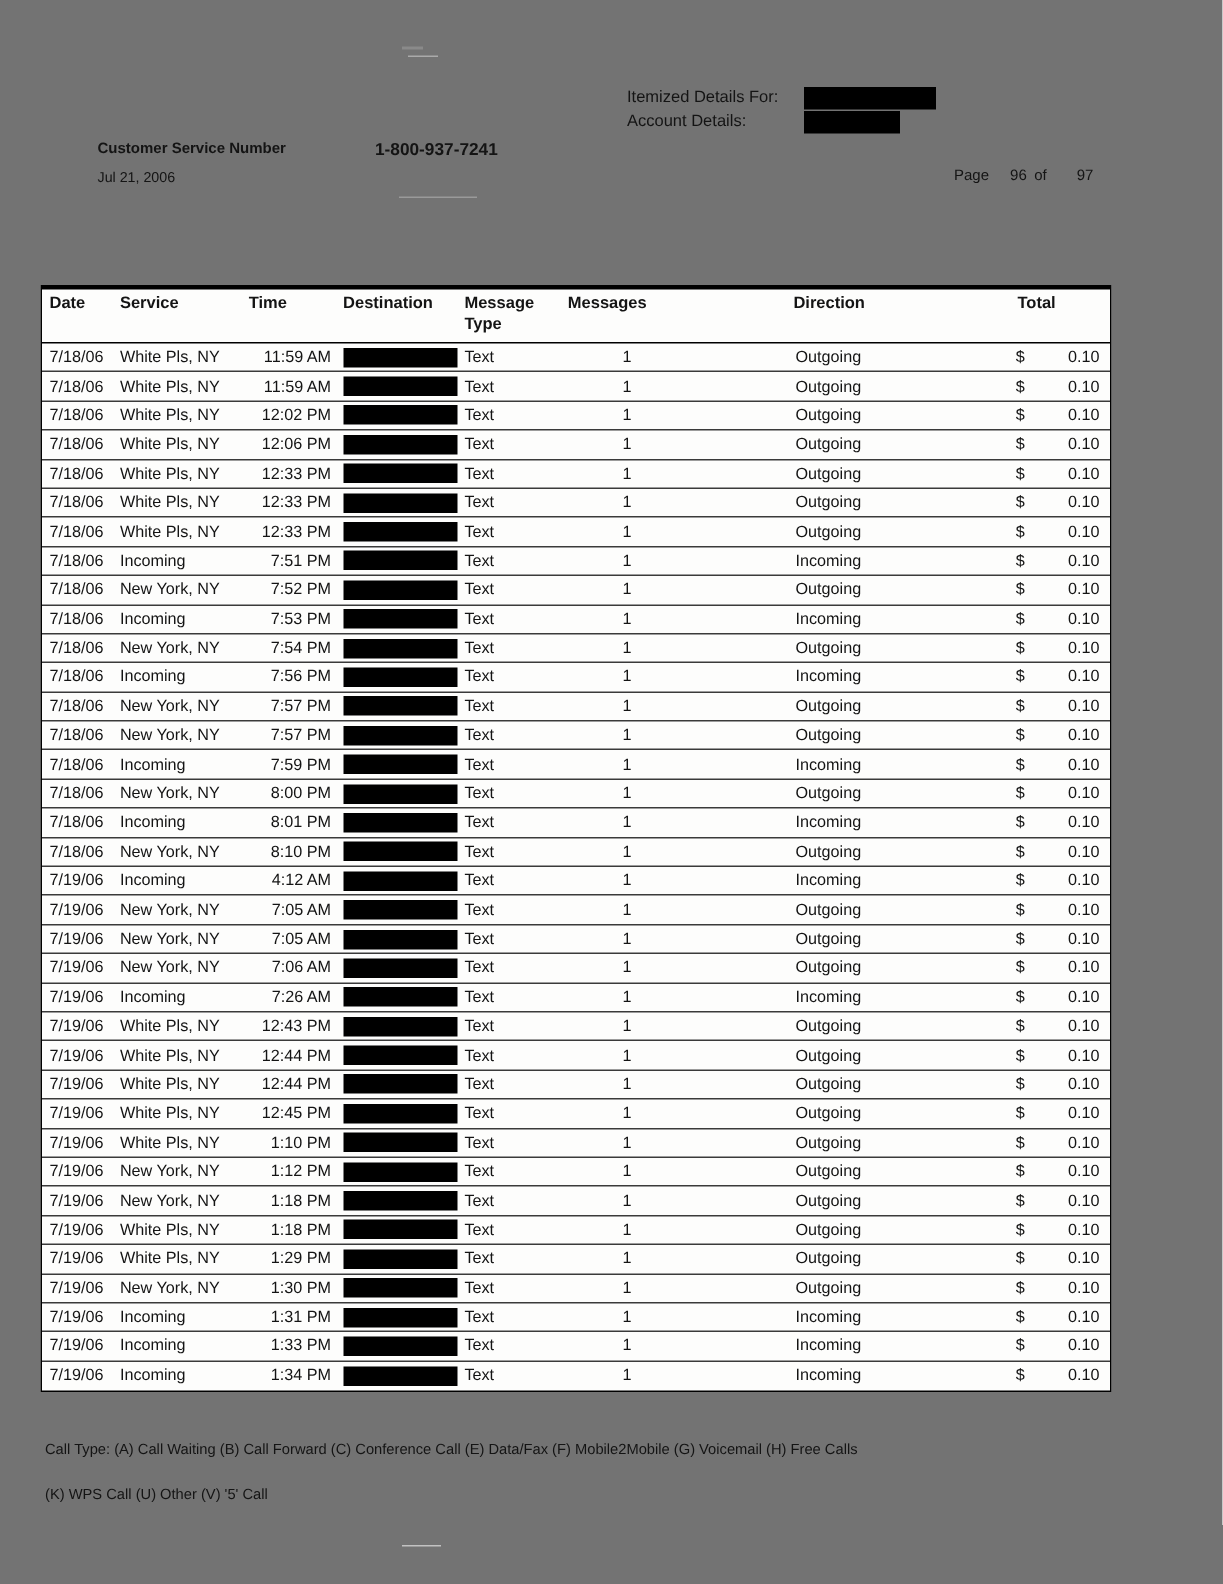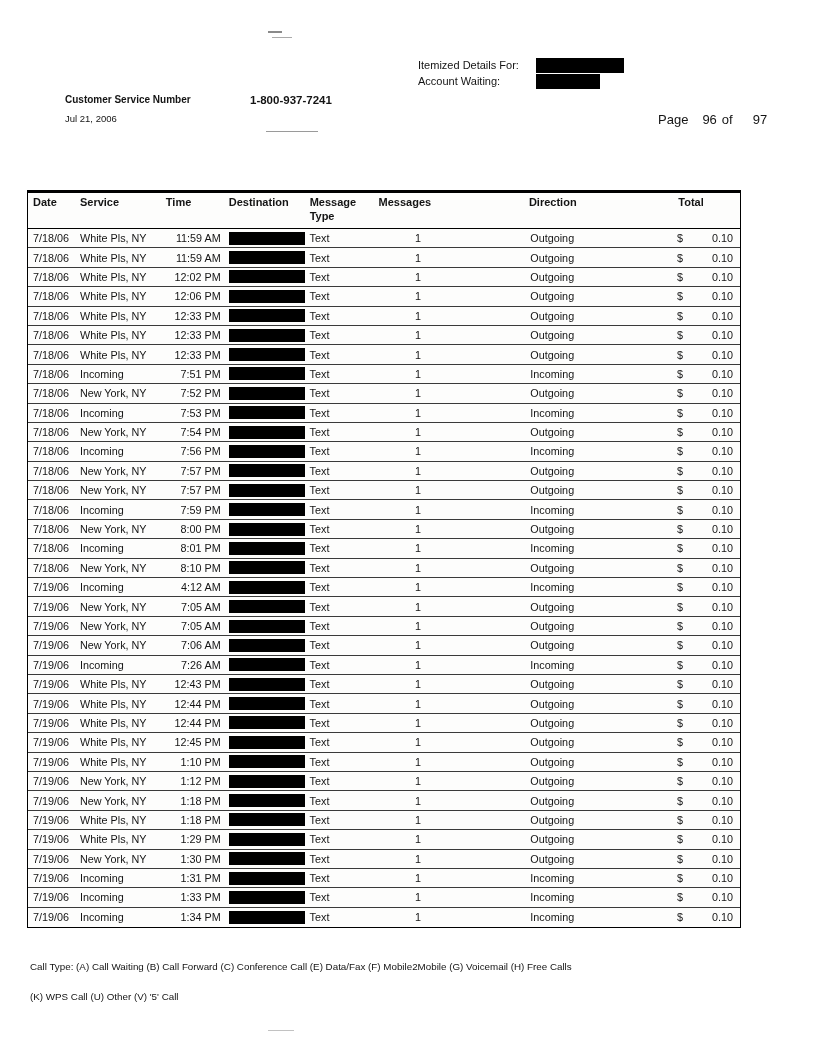--- a/index.html
+++ b/index.html
@@ -3,21 +3,21 @@
 <meta charset="utf-8">
 <style>
   * { margin:0; padding:0; box-sizing:border-box; }
   html,body { background:#dcdcdc; }
   body { font-family:"Liberation Sans", sans-serif; color:#141414; }
 
   .page {
     position:relative;
     width:815px; height:1056px;
     margin:0 auto;
-    background:#ffffff;
+    background:#737373;
     overflow:hidden;
   }
 
   
   .artifact { position:absolute; background:#8a8a8a; }
   .artifact-top1 { top:31px; left:268px; width:14px; height:2px; }
   .artifact-top2 { top:37px; left:272px; width:20px; height:1px; background:#aaa; }
   .artifact-phone-line { top:131px; left:266px; width:52px; height:1px; background:#9a9a9a; }
   .artifact-bottom { top:1030px; left:268px; width:26px; height:1px; background:#c2c2c2; }
 
@@ -26,21 +26,21 @@
   .itemized-row { display:flex; align-items:center; height:16px; }
   .itemized-row .lbl { width:118px; }
   .redaction { display:inline-block; background:#000; }
   .redaction-name { width:88px; height:15px; }
   .redaction-account { width:64px; height:15px; }
 
   .cs-label  { position:absolute; top:94px;  left:65px;  font-size:10px; font-weight:bold; }
   .cs-number { position:absolute; top:94px;  left:250px; font-size:11.5px; font-weight:bold; }
   .date-line { position:absolute; top:113px; left:65px;  font-size:9.5px; }
 
-  .page-indicator { position:absolute; top:112px; left:658px; font-size:13px; }
+  .page-indicator { position:absolute; top:112px; left:636px; font-size:10px; }
   .page-indicator .pg-cur { margin-left:14px; }
   .page-indicator .pg-of  { margin-left:5px; }
   .page-indicator .pg-tot { margin-left:20px; }
 
   
   .charges-table {
     position:absolute; top:190px; left:27px; width:714px;
     border:1.5px solid #000;
     border-top:3.5px solid #000;
     background:#fdfdfc;
@@ -97,21 +97,21 @@
   <div class="artifact artifact-top2"></div>
   <div class="artifact artifact-phone-line"></div>
   <div class="artifact artifact-bottom"></div>
 
   <div class="itemized-block">
     <div class="itemized-row">
       <span class="lbl">Itemized Details For:</span>
       <span class="redaction redaction-name"></span>
     </div>
     <div class="itemized-row">
-      <span class="lbl">Account Waiting:</span>
+      <span class="lbl">Account Details:</span>
       <span class="redaction redaction-account"></span>
     </div>
   </div>
 
   <div class="cs-label">Customer Service Number</div>
   <div class="cs-number">1-800-937-7241</div>
   <div class="date-line">Jul 21, 2006</div>
 
   <div class="page-indicator">
     <span class="pg-lbl">Page</span><span class="pg-cur">96</span><span class="pg-of">of</span><span class="pg-tot">97</span>

